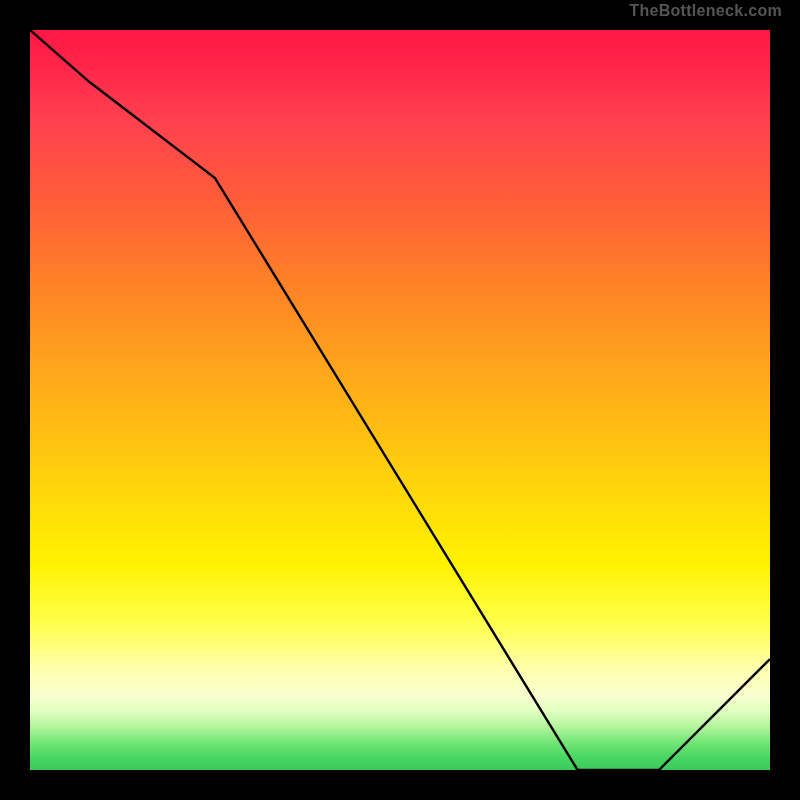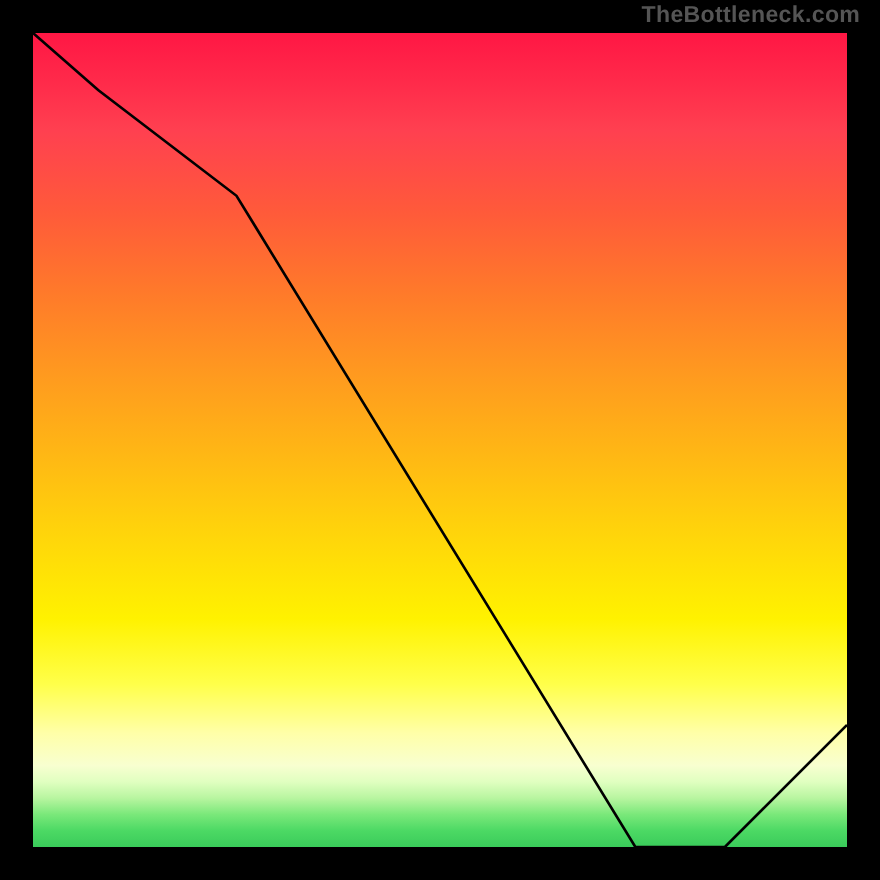--- a/index.html
+++ b/index.html
@@ -9,21 +9,21 @@
   width: 800px;
   height: 800px;
   position: relative;
   font-family: Arial, sans-serif;
 }
 .attribution {
   position: absolute;
   top: 2px;
   right: 18px;
   color: #555;
-  font-size: 21px;
+  font-size: 16px;
   font-weight: bold;
   letter-spacing: 0.3px;
 }
 .plot-area {
   position: absolute;
   left: 30px;
   top: 30px;
   width: 740px;
   height: 740px;
 }

